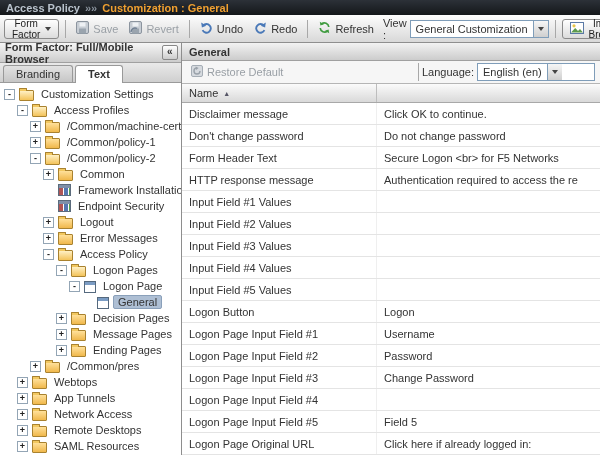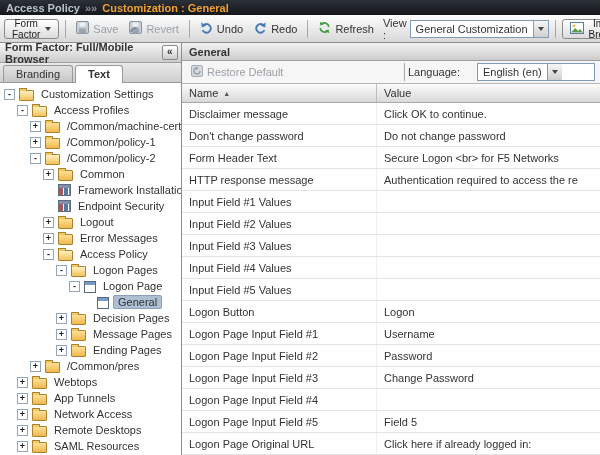--- a/index.html
+++ b/index.html
@@ -63,21 +63,21 @@
     box-shadow:inset 0 3px 0 #8090a8; }
   .page-icon { width:12px; height:12px; margin-top:1px; border:1px solid #55697e; background:#fff; box-shadow:inset 0 3px 0 #7b9cc4; }
 
   
   .right-panel { flex:1; min-width:0; display:flex; flex-direction:column; }
   .right-header { height:18px; flex:none; background:linear-gradient(#f2f2f2,#cccccc); border-bottom:1px solid #a0a0a0;
     display:flex; align-items:center; padding:0 7px; font-weight:bold; }
   .right-toolbar { height:23px; flex:none; background:#f6f6f6; border-bottom:1px solid #b5b5b5;
     display:flex; align-items:center; padding:0 5px; }
   .right-toolbar .spacer { flex:1; }
-  .language-group { display:flex; align-items:center; gap:17px; }
+  .language-group { display:flex; align-items:center; gap:3px; }
   .table-header { height:19px; flex:none; display:flex; background:linear-gradient(#fbfbfb,#d9d9d9); border-bottom:1px solid #a8a8a8; }
   .col-name { width:195px; flex:none; display:flex; align-items:center; gap:5px; padding:0 7px; border-right:1px solid #bdbdbd; }
   .col-value { flex:1; display:flex; align-items:center; padding:0 7px; }
   .sort-glyph { font-size:7px; color:#556; }
   .table-body { flex:1; min-height:0; overflow:hidden; background:#fff; }
   .table-row { display:flex; height:22px; border-bottom:1px solid #e4e4e4; align-items:center; }
   .cell-name { width:195px; flex:none; padding:0 7px; border-right:1px solid #efefef; white-space:nowrap; overflow:hidden; height:100%; display:flex; align-items:center; }
   .cell-value { flex:1; min-width:0; padding:0 7px; white-space:nowrap; overflow:hidden; }
 </style>
 </head>
@@ -317,23 +317,20 @@
                 <span class="caret"></span>
               </span>
           </span>
         </span>
       </div>
       <div class="table-header">
         <span class="col-name">
           <span>Name</span>
           <span class="sort-glyph">▲</span>
         </span>
-        <span class="col-value">
-          <span>Value</span>
-        </span>
       </div>
       <div class="table-body">
           <div class="table-row">
             <span class="cell-name">Disclaimer message</span>
             <span class="cell-value">Click OK to continue.</span>
           </div>
           <div class="table-row">
             <span class="cell-name">Don't change password</span>
             <span class="cell-value">Do not change password</span>
           </div>

